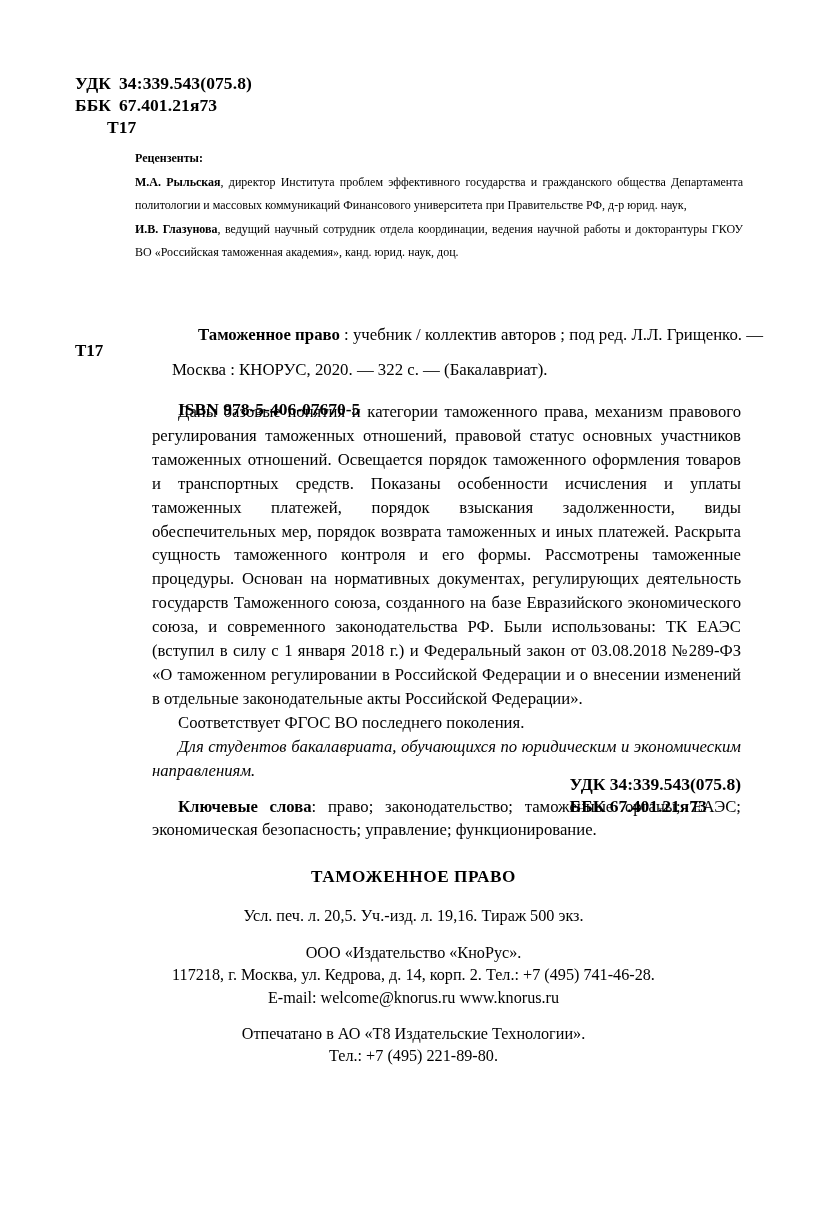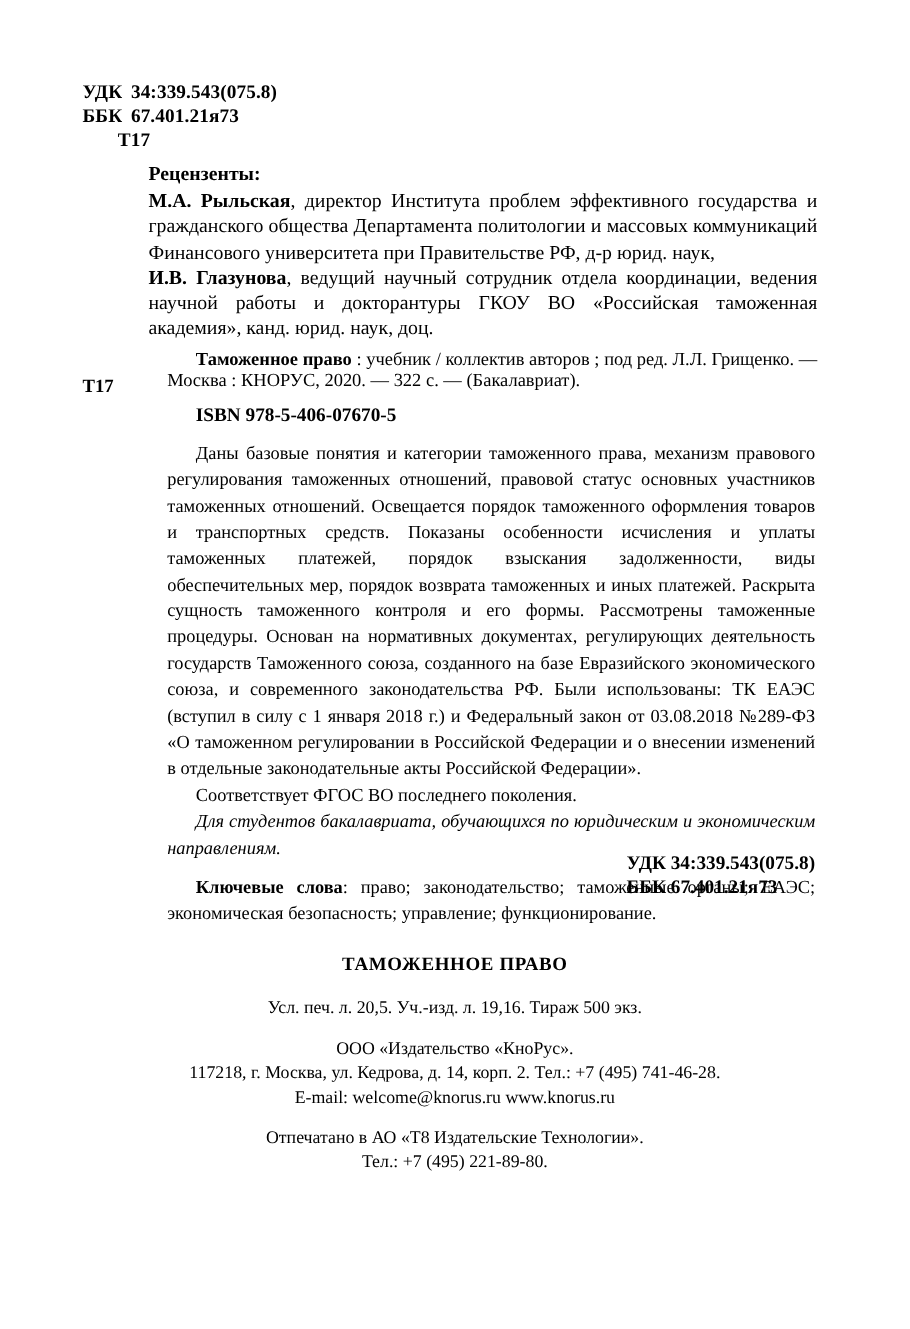--- a/index.html
+++ b/index.html
@@ -40,21 +40,21 @@
   .class-block .t17 {
     margin-left: 32px;
   }
 
   
   .reviewers {
     position: absolute;
     left: 135px;
     top: 147px;
     width: 608px;
-    font-size: 18px;
+    font-size: 12px;
     line-height: 23.2px;
     text-align: justify;
   }
   .reviewers .rev-heading {
     font-weight: bold;
     margin-bottom: 1px;
   }
   .reviewers p {
     margin: 0;
     text-align: justify;
@@ -70,24 +70,24 @@
     width: 668px;
   }
   .bib-marker {
     position: absolute;
     left: 0;
     top: 24px;
     font-weight: bold;
     font-size: 17px;
   }
   .bib-text {
-    margin-left: 77px;
+    margin-left: 97px;
     width: 591px;
     font-size: 16.8px;
-    line-height: 19px;
+    line-height: 35px;
     text-align: justify;
   }
   .bib-text .indent { padding-left: 26px; }
   .bib-text b { font-weight: bold; }
   .isbn-main {
     margin-left: 77px;
     margin-top: 12px;
     font-weight: bold;
     font-size: 17.5px;
     padding-left: 26px;

